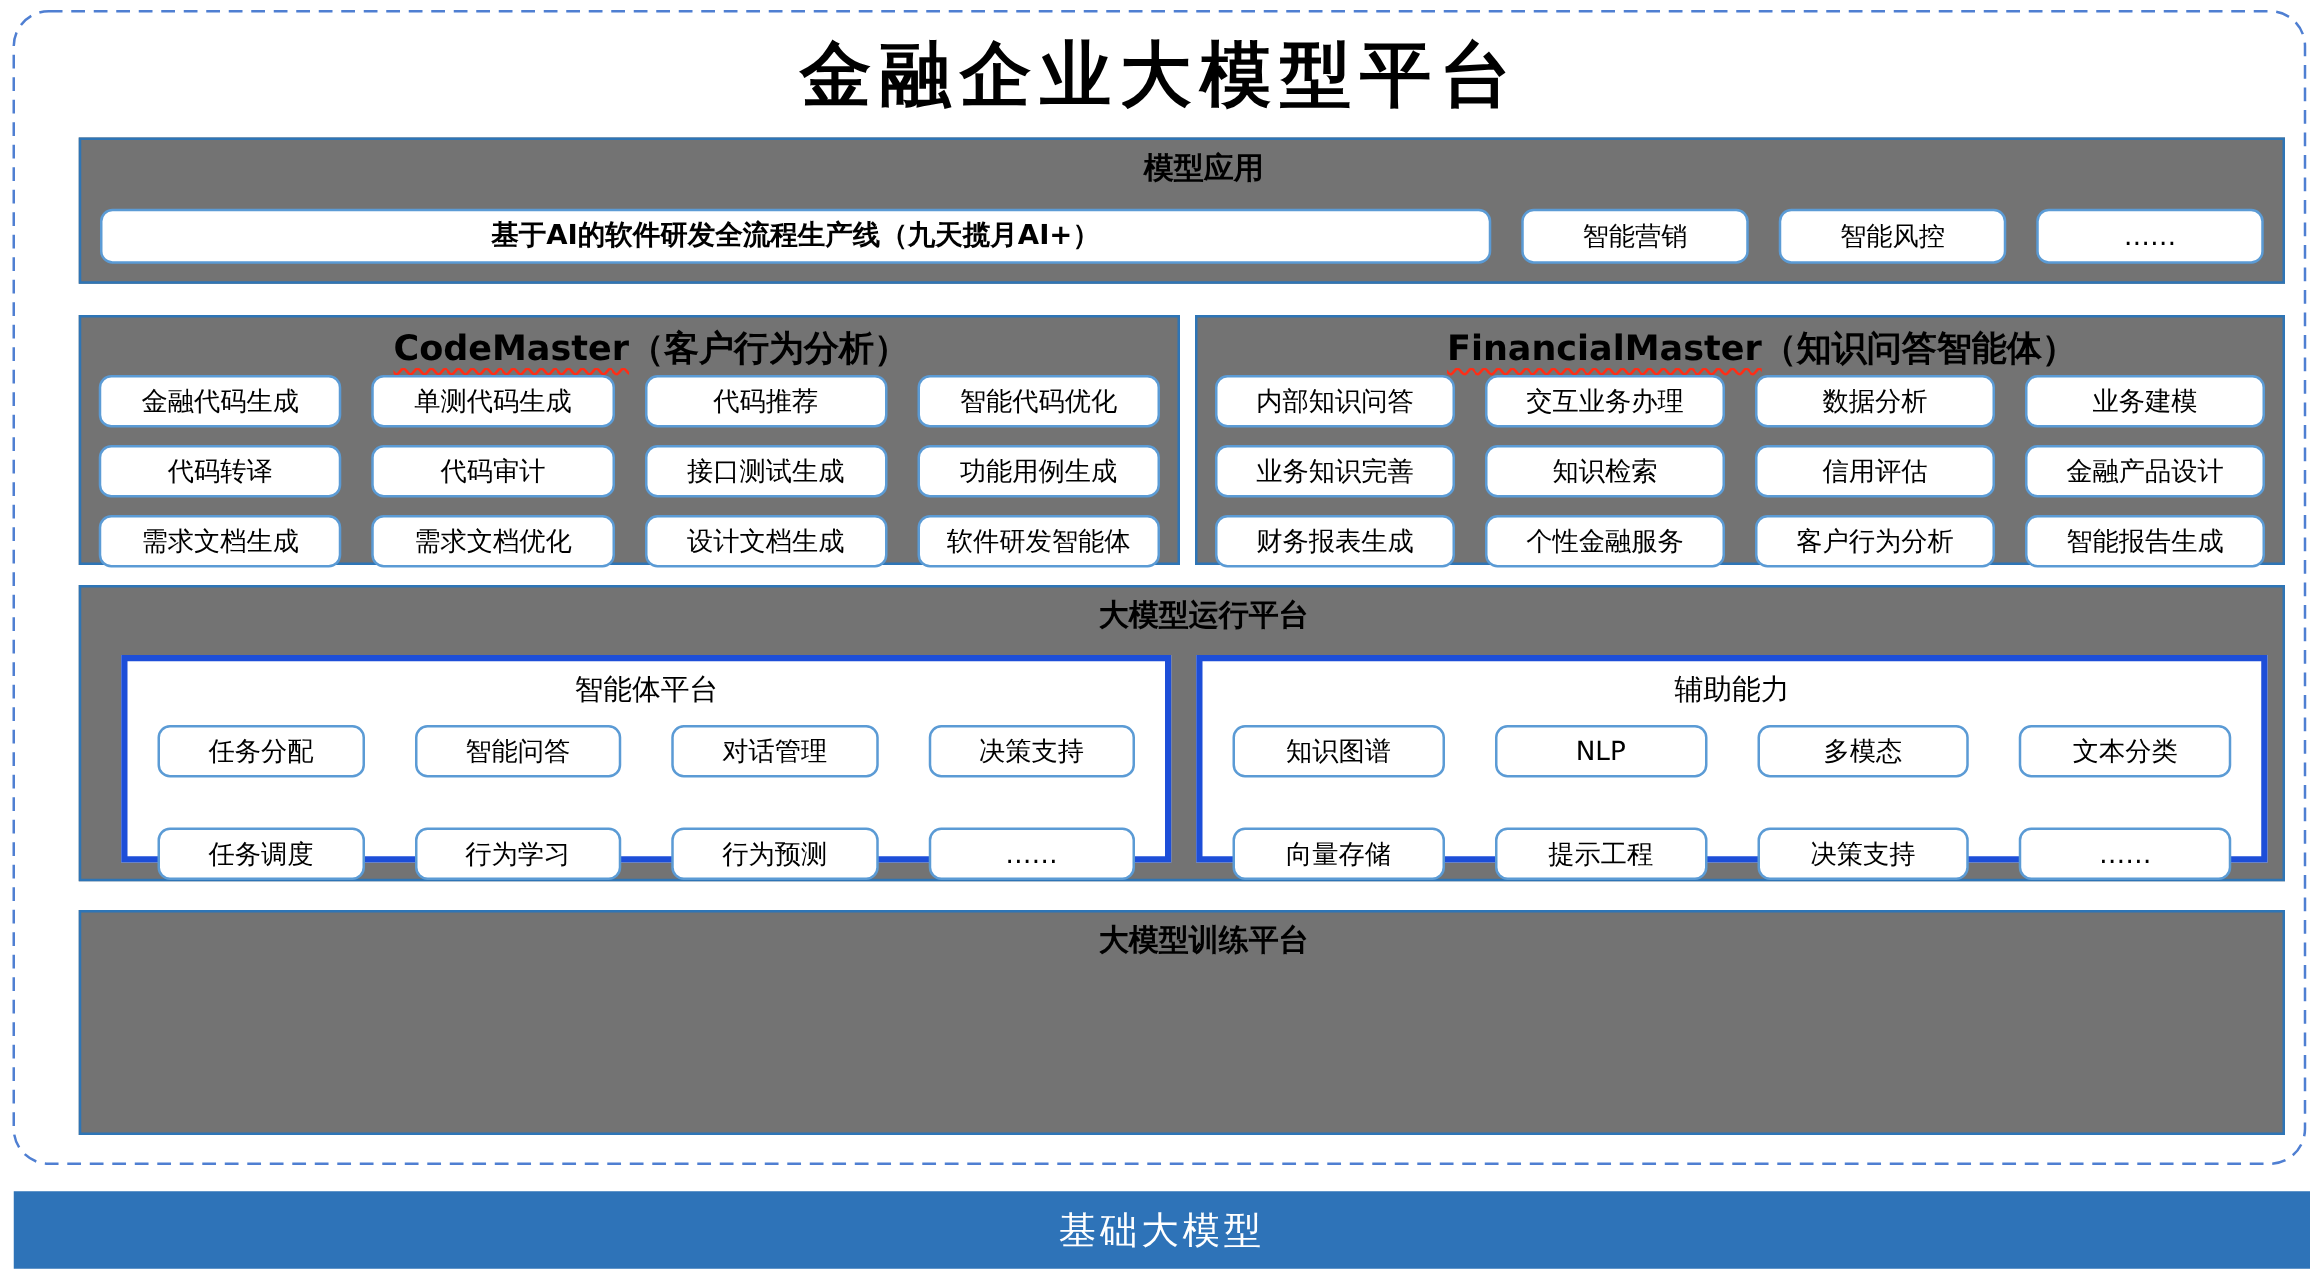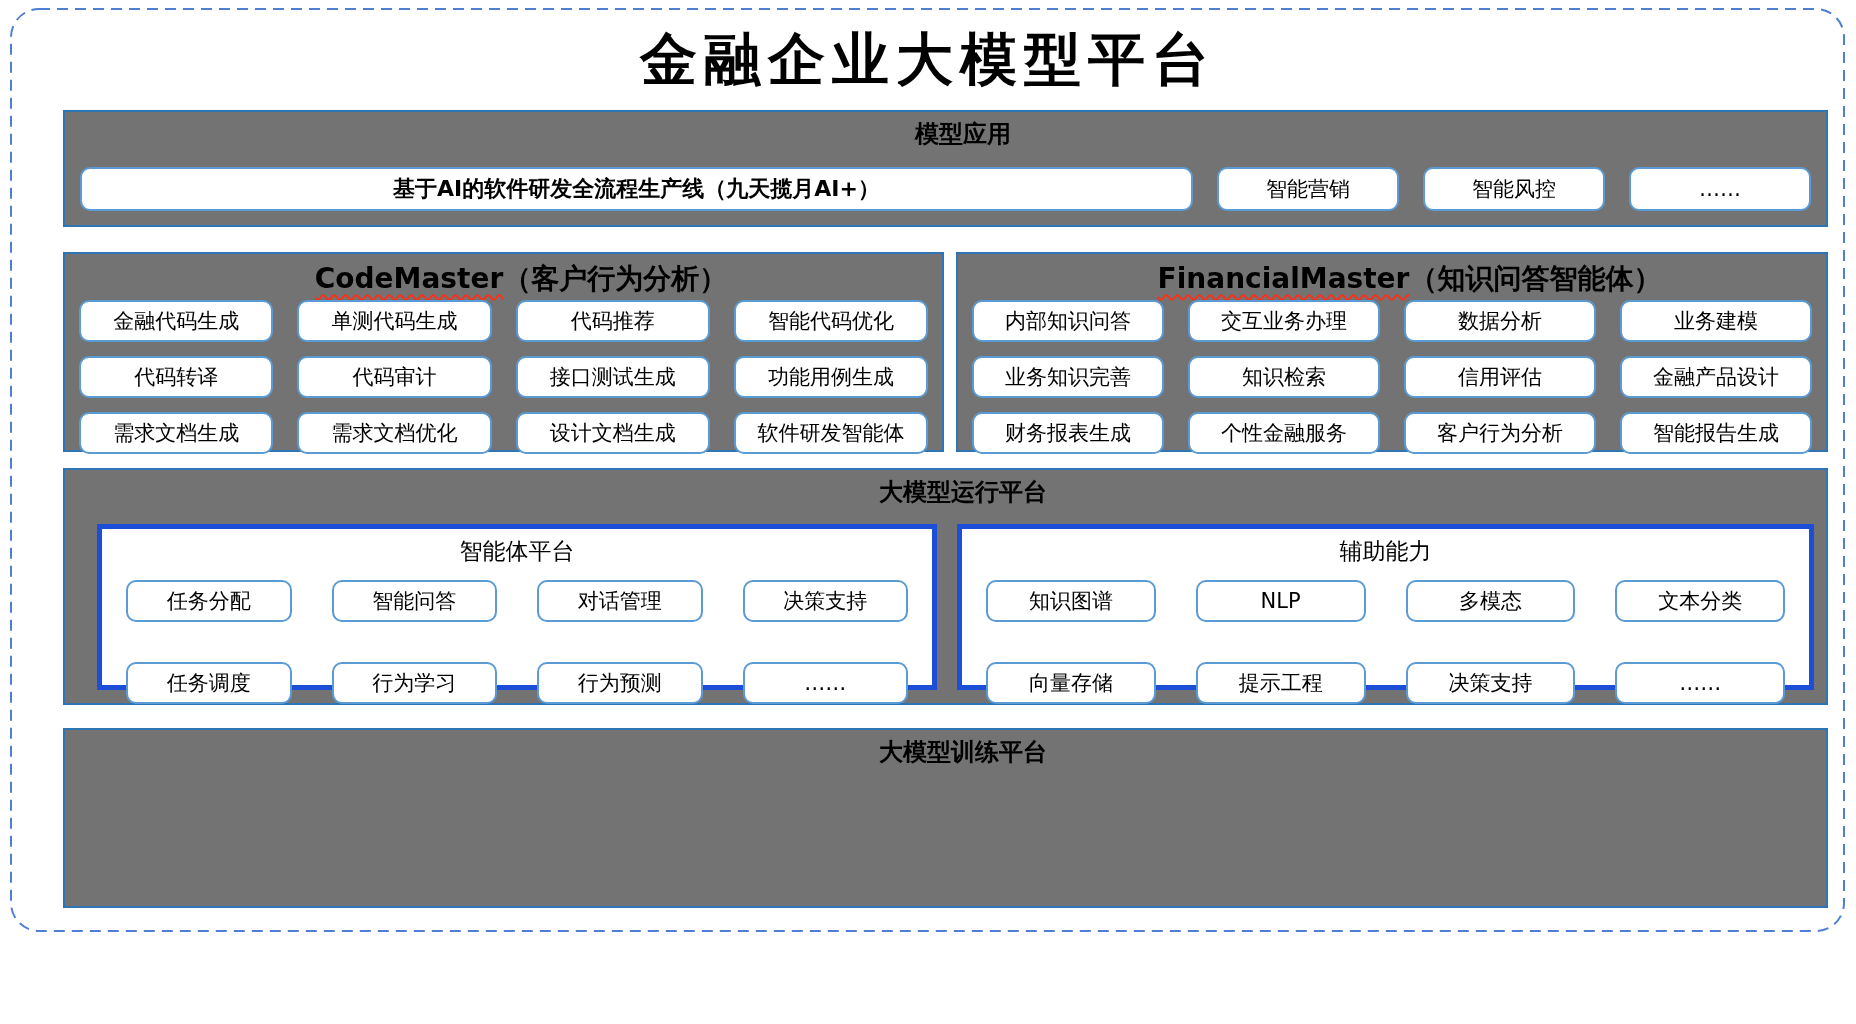--- a/index.html
+++ b/index.html
@@ -241,14 +241,15 @@
           <div class="btn">决策支持</div>
           <div class="btn">……</div>
         </div>
     </div>
   </div>
 
   <div class="sec s4">
     <div class="sec-heading">大模型训练平台</div>
   </div>
 
+  <div class="foundation-bar">基础大模型</div>
 
 </div>
 
 </body></html>

